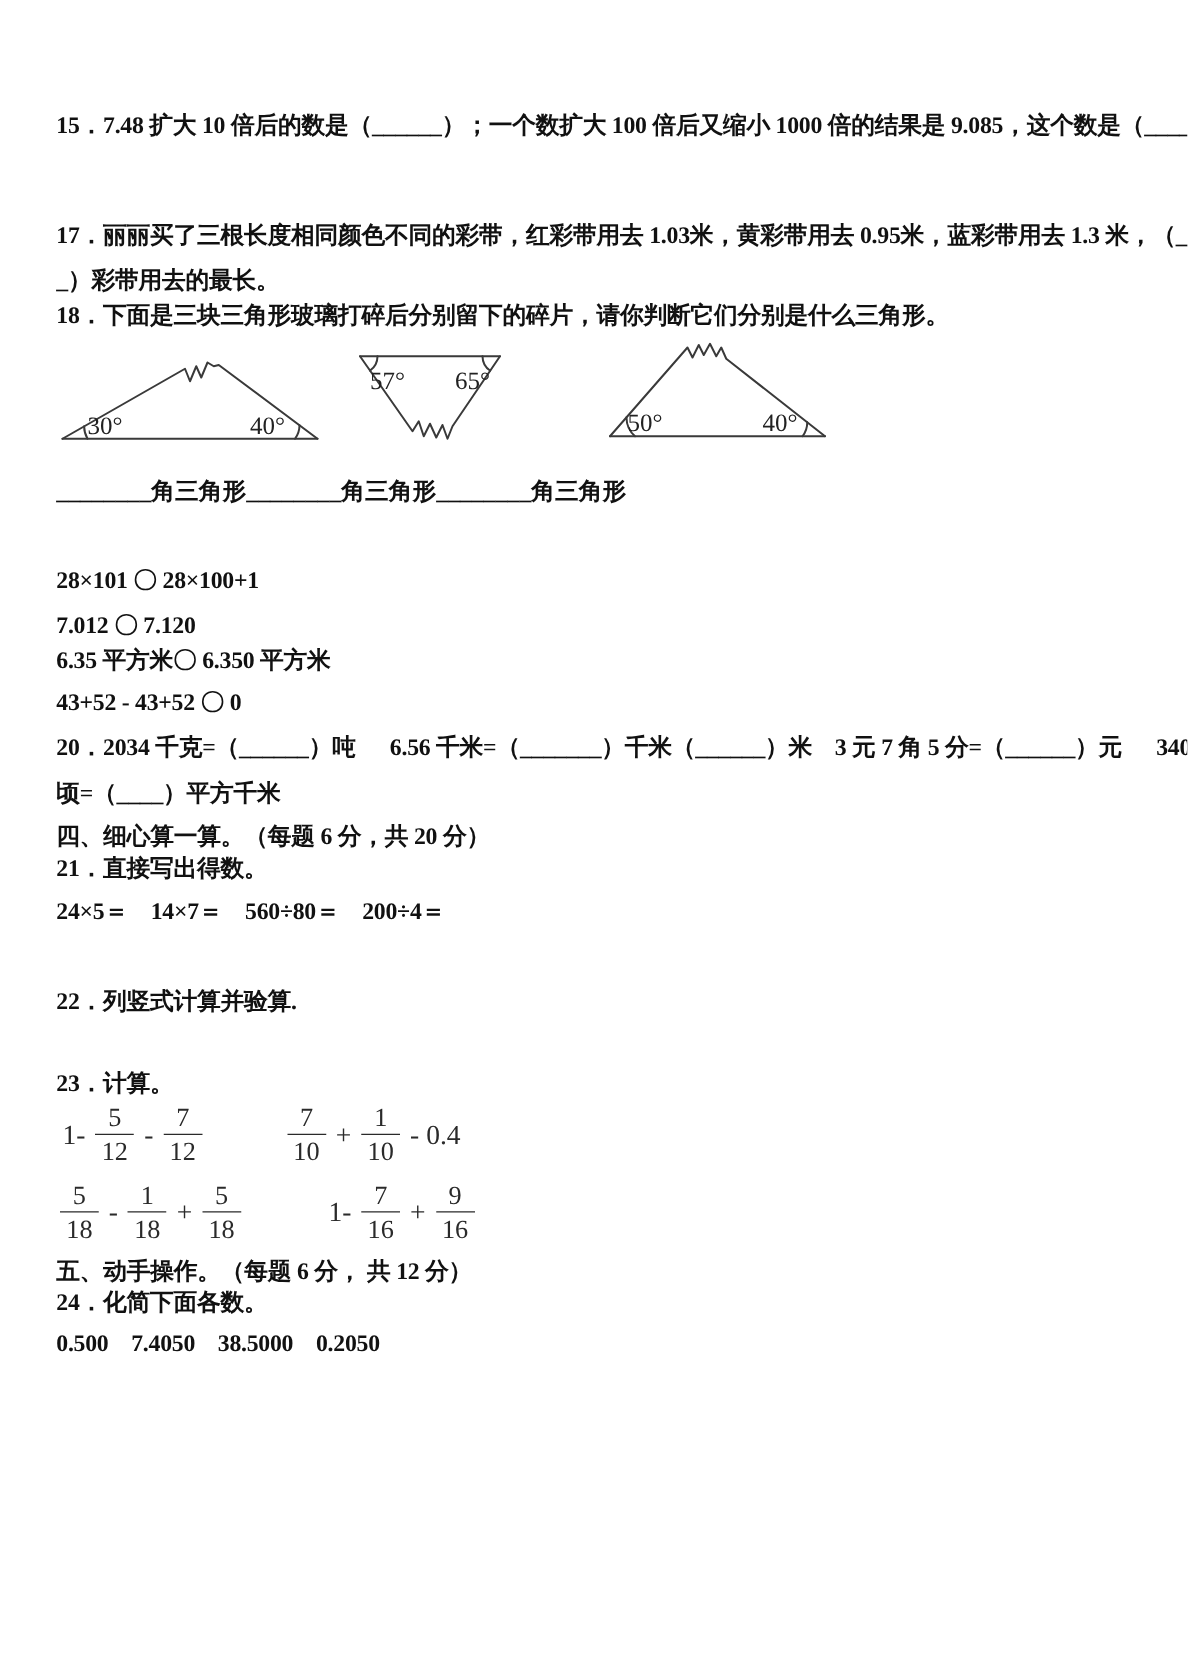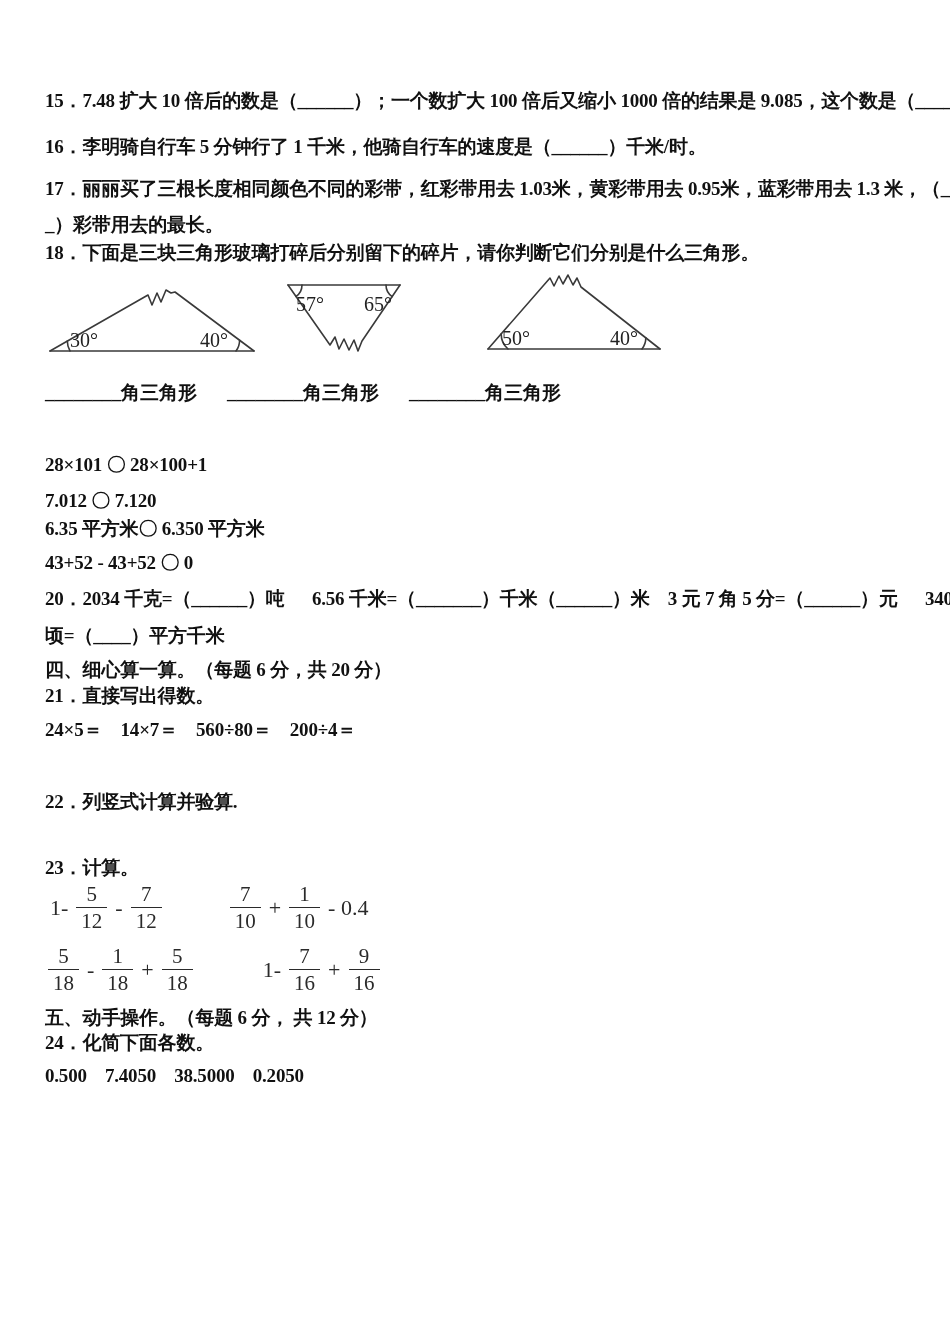--- a/index.html
+++ b/index.html
@@ -38,21 +38,20 @@
   .tri-svg text {
     font-family: "Liberation Serif", "DejaVu Serif", serif;
     font-size: 20px;
     font-weight: normal;
     fill: #222222;
   }
   .blank-labels {
     position: absolute;
     left: 45px;
     display: flex;
-    gap: 30px;
     font-size: 19px;
     font-weight: bold;
     white-space: pre;
   }
   .frac-row {
     position: absolute;
     left: 45px;
     display: flex;
     gap: 62px;
     align-items: center;
@@ -79,21 +78,20 @@
   }
   .frac .num { padding: 0 5px 1px 5px; }
   .frac .den { border-top: 1.6px solid #2a2a2a; padding: 1px 5px 0 5px; }
 </style>
 </head>
 <body>
 
 <div class="page">
 
   <div class="ln" style="top:90px">15．7.48 扩大 10 倍后的数是（______）；一个数扩大 100 倍后又缩小 1000 倍的结果是 9.085，这个数是（______）。</div>
-  <div class="ln" style="top:136px">16．李明骑自行车 5 分钟行了 1 千米，他骑自行车的速度是（______）千米/时。</div>
   <div class="ln" style="top:178px">17．丽丽买了三根长度相同颜色不同的彩带，红彩带用去 1.03米，黄彩带用去 0.95米，蓝彩带用去 1.3 米，（________</div>
   <div class="ln" style="top:214px">_）彩带用去的最长。</div>
   <div class="ln" style="top:242px">18．下面是三块三角形玻璃打碎后分别留下的碎片，请你判断它们分别是什么三角形。</div>
 
   <svg class="tri-svg" style="left:48px; top:283px" width="210" height="74" viewBox="0 0 210 74">
     <line x1="2" y1="68" x2="206" y2="68"></line>
     <polyline points="2,68 100,12 104,22 109,10 113,19 118,7 123,10 127,9 206,68"></polyline>
     <path d="M 22,68 A 20,20 0 0 1 19.3,58"></path>
     <path d="M 188,68 A 18,18 0 0 0 191.6,57.2"></path>
     <text x="22" y="64">30°</text>

